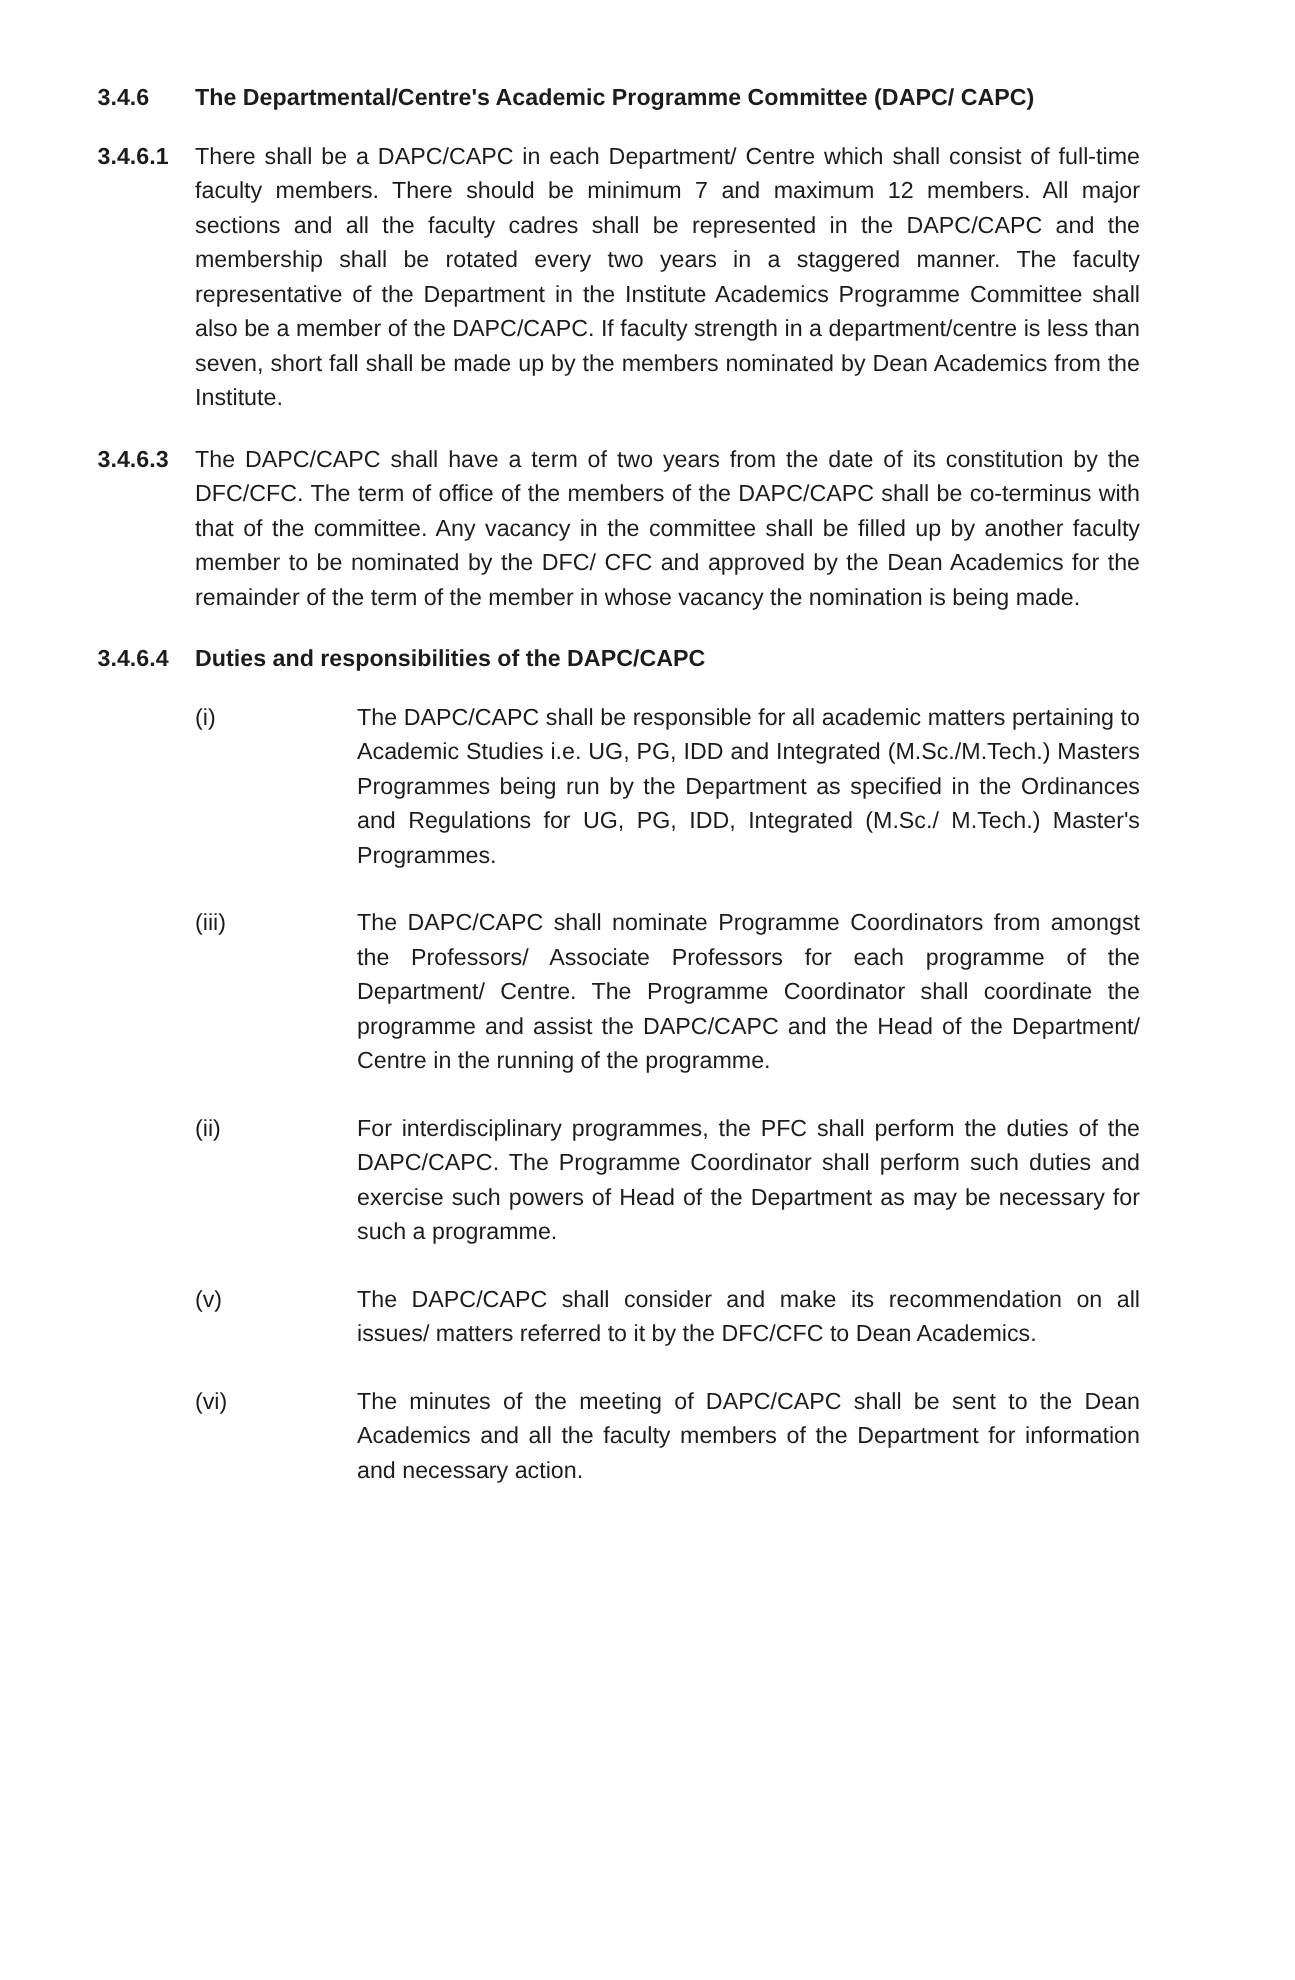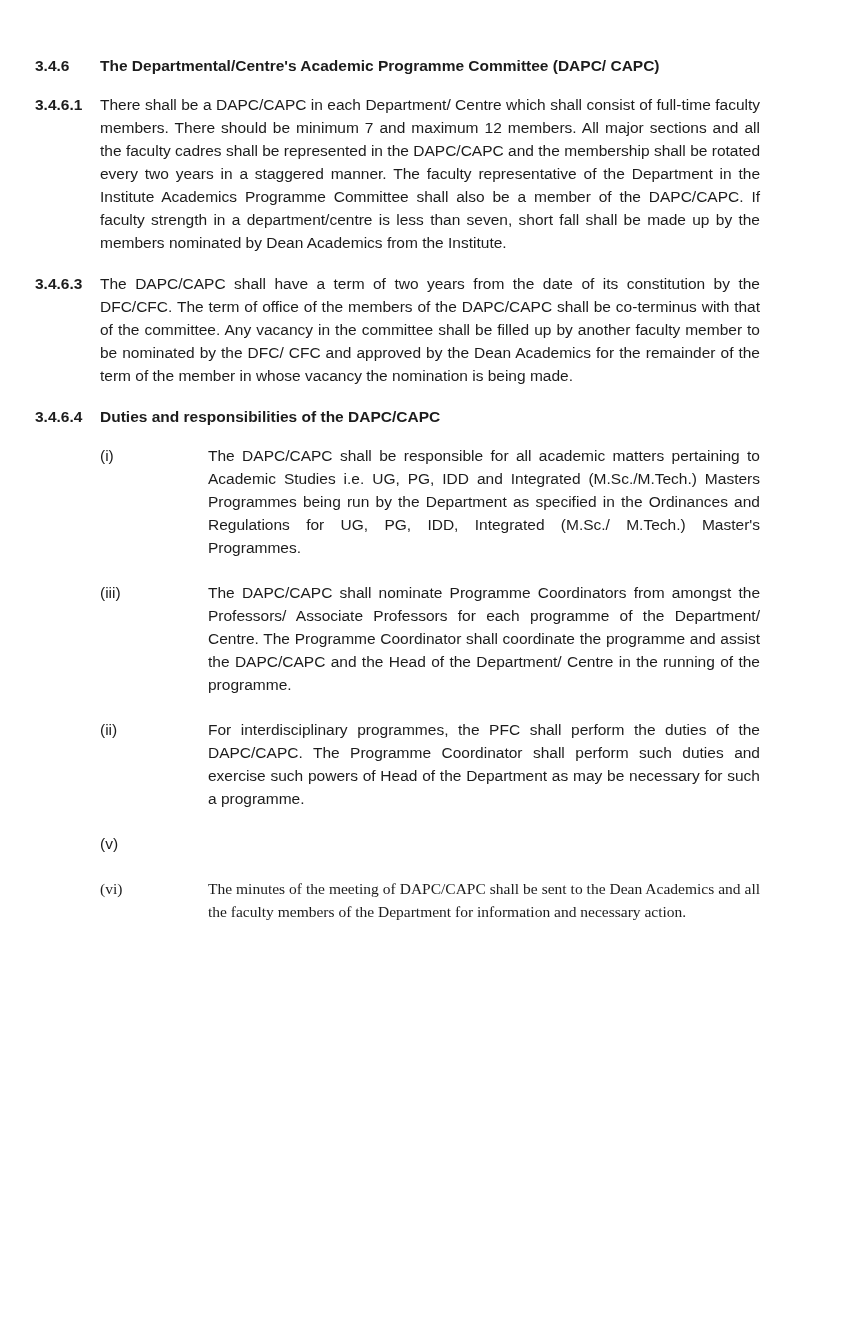--- a/index.html
+++ b/index.html
@@ -3,21 +3,21 @@
 <meta charset="utf-8">
 <style>
   * { margin: 0; padding: 0; box-sizing: border-box; }
   html, body { background: #ffffff; }
   .page {
     position: relative;
     width: 863px;
     height: 1320px;
     margin: 0 auto;
     background: #ffffff;
-    padding: 54px 103px 40px 35px;
+    padding: 54px 103px 40px 65px;
     font-family: "Liberation Sans", sans-serif;
     font-size: 15.5px;
     line-height: 23px;
     color: #1c1c1c;
   }
   .row {
     display: flex;
     align-items: flex-start;
     margin-bottom: 18px;
   }
@@ -35,21 +35,21 @@
   .duty {
     display: flex;
     align-items: flex-start;
     margin: 0 0 22px 65px;
   }
   .duty .marker {
     flex: 0 0 68px;
     width: 68px;
   }
   .duty .txt { flex: 1; text-align: justify; margin-left: 40px; }
-  .duty:last-child { margin-bottom: 0; font-family: Liberation Serif, serif; }
+  .duty:last-child { margin-bottom: 0; }
 </style>
 </head>
 <body>
 
 <div class="page">
 
   <div class="row heading">
     <span class="num">3.4.6</span>
     <p class="txt">The Departmental/Centre's Academic Programme Committee (DAPC/ CAPC)</p>
   </div>
@@ -81,20 +81,21 @@
   </div>
 
   <div class="duty">
     <span class="marker">(ii)</span>
     <p class="txt">For interdisciplinary programmes, the PFC shall perform the duties of the DAPC/CAPC. The Programme Coordinator shall perform such duties and exercise such powers of Head of the Department as may be necessary for such a programme.</p>
   </div>
 
 
   <div class="duty">
     <span class="marker">(v)</span>
+    <p class="txt">The DAPC/CAPC shall consider and make its recommendation on all issues/ matters referred to it by the DFC/CFC to Dean Academics.</p>
   </div>
 
   <div class="duty">
     <span class="marker">(vi)</span>
     <p class="txt">The minutes of the meeting of DAPC/CAPC shall be sent to the Dean Academics and all the faculty members of the Department for information and necessary action.</p>
   </div>
 
 </div>
 
 </body></html>

